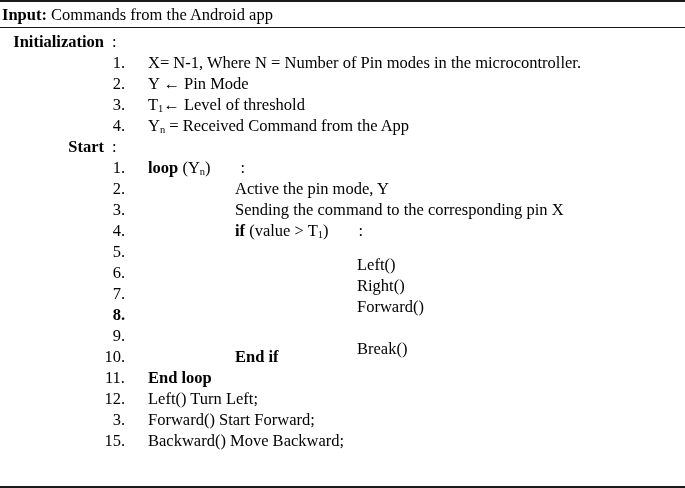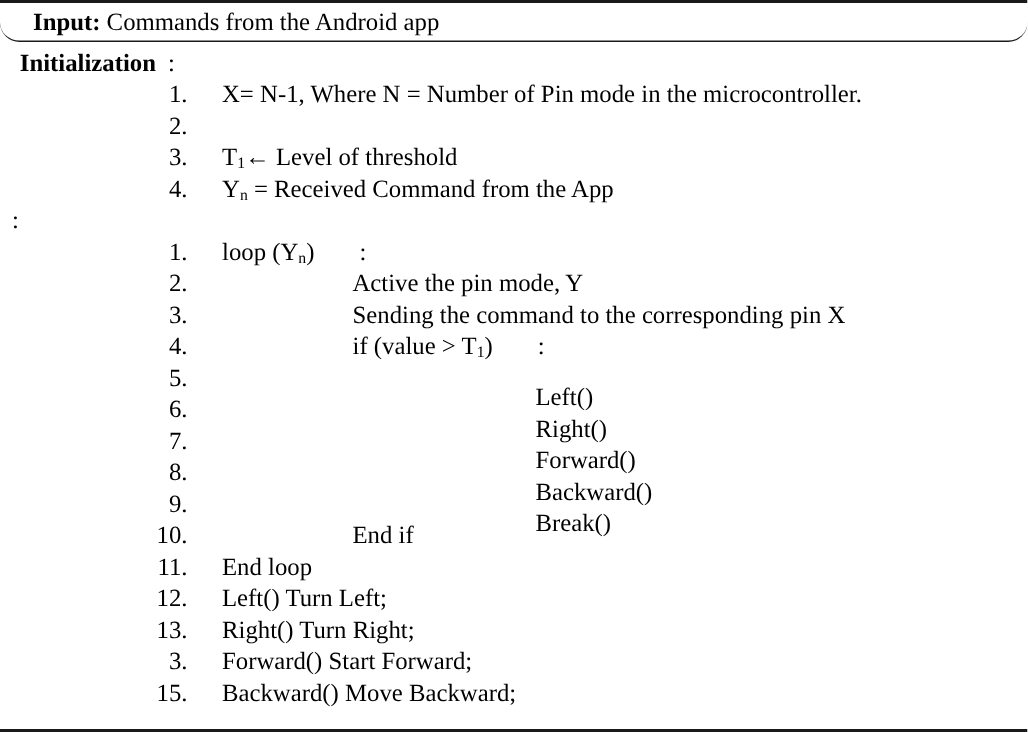--- a/index.html
+++ b/index.html
@@ -20,23 +20,22 @@
     height: 488px;
     box-sizing: border-box;
     border-top: 2px solid #1a1a1a;
     border-bottom: 2px solid #1a1a1a;
     background: #ffffff;
     position: relative;
   }
 
   
   .header {
-    padding: 2px 0 2px 22px;
+    padding: 2px 0 2px 2px;
     border-bottom: 1.5px solid #1a1a1a;
-    border-radius: 22px;
   }
   .header-line {
     font-size: 16.5px;
     line-height: 21px;
     white-space: nowrap;
   }
   .header-line .lbl {
     font-weight: bold;
   }
 
@@ -78,21 +77,21 @@
   .txt {
     padding-left: 23px;
     flex: none;
   }
 
   
   .ind0  { padding-left: 23px; }   
   .ind1  { padding-left: 110px; }  
   .ind2  { padding-left: 232px; margin-top: 13px; }  
 
-  .b { font-weight: normal; }
+  .b { font-weight: bold; }
   sub {
     font-size: 10.5px;
     vertical-align: -0.22em;
     line-height: 0;
   }
   .arrow { letter-spacing: 0; }
   .gap { display: inline-block; width: 30px; }
 </style>
 </head>
 <body>
@@ -107,38 +106,40 @@
 
   <div class="body">
 
     <div class="row">
       <span class="sec-label">Initialization</span>
       <span class="sec-colon">:</span>
     </div>
 
     <div class="row">
       <span class="num">1.</span>
-      <span class="txt ind0">X= N-1, Where N = Number of Pin mode in the microcontroller.</span>
+      <span class="txt ind0">X= N-1, Where N = Number of Pin modes in the microcontroller.</span>
     </div>
 
     <div class="row">
       <span class="num">2.</span>
+      <span class="txt ind0">Y <span class="arrow">←</span> Pin Mode</span>
     </div>
 
     <div class="row">
       <span class="num">3.</span>
       <span class="txt ind0">T<sub>1</sub><span class="arrow">←</span> Level of threshold</span>
     </div>
 
     <div class="row">
       <span class="num">4.</span>
       <span class="txt ind0">Y<sub>n</sub> = Received Command from the App</span>
     </div>
 
     <div class="row">
+      <span class="sec-label">Start</span>
       <span class="sec-colon">:</span>
     </div>
 
     <div class="row">
       <span class="num">1.</span>
       <span class="txt ind0"><span class="b">loop</span> (Y<sub>n</sub>)<span class="gap"></span>:</span>
     </div>
 
     <div class="row">
       <span class="num">2.</span>
@@ -165,21 +166,20 @@
       <span class="txt ind2">Right()</span>
     </div>
 
     <div class="row">
       <span class="num">7.</span>
       <span class="txt ind2">Forward()</span>
     </div>
 
     <div class="row">
       <span class="num b">8.</span>
-      <span class="txt ind2">Backward()</span>
     </div>
 
     <div class="row">
       <span class="num">9.</span>
       <span class="txt ind2">Break()</span>
     </div>
 
     <div class="row">
       <span class="num">10.</span>
       <span class="txt ind1 b">End if</span>
@@ -188,24 +188,20 @@
     <div class="row">
       <span class="num">11.</span>
       <span class="txt ind0 b">End loop</span>
     </div>
 
     <div class="row">
       <span class="num">12.</span>
       <span class="txt ind0">Left() Turn Left;</span>
     </div>
 
-    <div class="row">
-      <span class="num">13.</span>
-      <span class="txt ind0">Right() Turn Right;</span>
-    </div>
 
     <div class="row">
       <span class="num">3.</span>
       <span class="txt ind0">Forward() Start Forward;</span>
     </div>
 
     <div class="row">
       <span class="num">15.</span>
       <span class="txt ind0">Backward() Move Backward;</span>
     </div>

